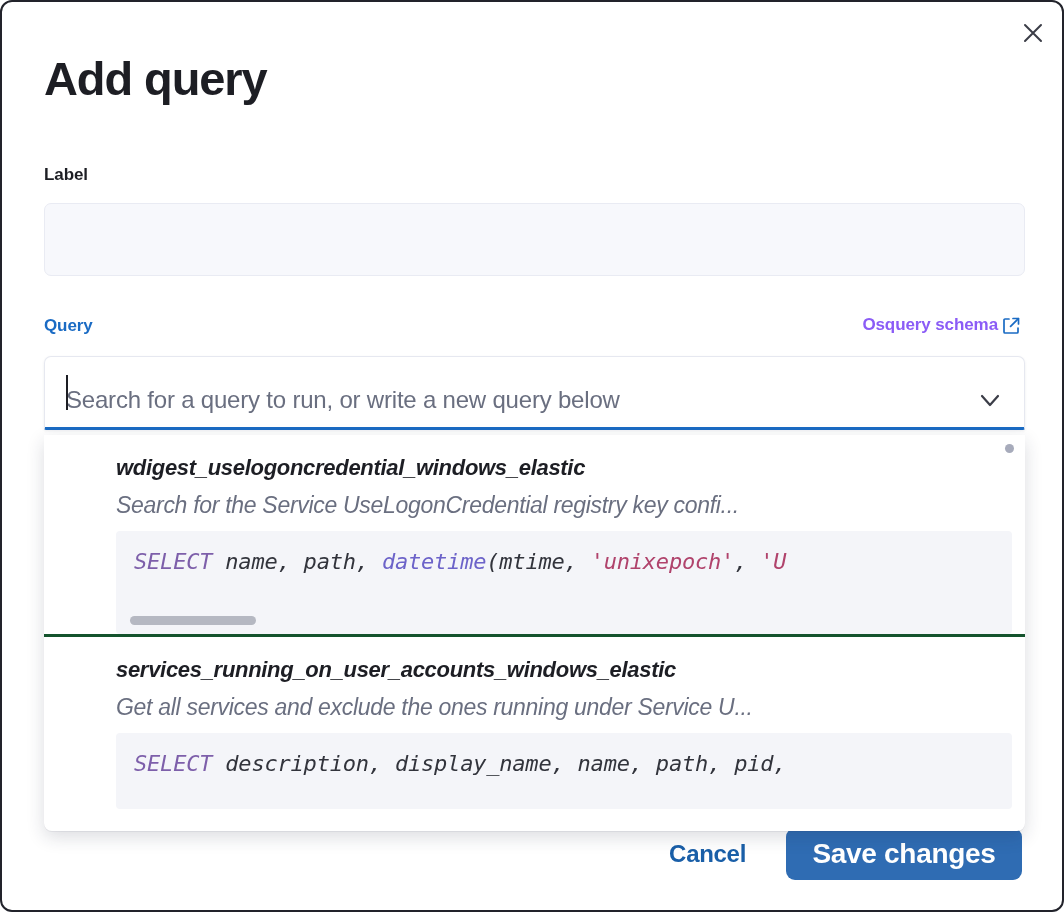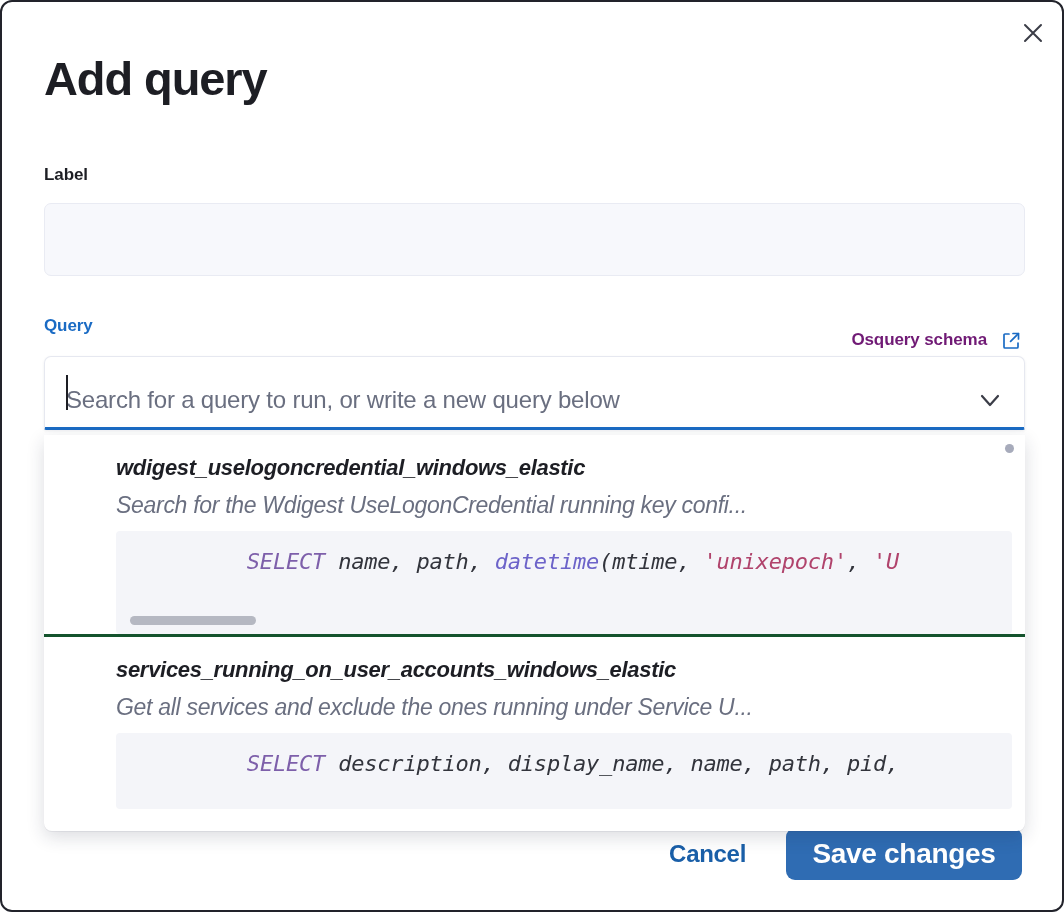--- a/index.html
+++ b/index.html
@@ -87,25 +87,25 @@
     left: 42px;
     top: 314px;
     font-size: 17px;
     font-weight: 700;
     color: #1a6bc4;
     letter-spacing: -0.1px;
   }
   #osquery-schema-link {
     position: absolute;
     right: 41px;
-    top: 328px;
+    top: 313px;
     display: flex;
     align-items: center;
-    gap: 15px;
-    color: #701a75;
+    gap: 4px;
+    color: #8b5cf6;
     font-size: 17px;
     font-weight: 700;
     text-decoration: none;
     letter-spacing: -0.1px;
     cursor: pointer;
   }
   #osquery-schema-link svg { display: block; }
 
   
   #query-combobox {
@@ -194,21 +194,20 @@
     white-space: nowrap;
     overflow: hidden;
   }
   .option-code-wrap {
     margin-top: 11px;
     width: 896px;
     background: #f4f5f9;
     border-radius: 4px;
     overflow: hidden;
     position: relative;
-    text-align: center;
   }
   .option-code {
     font-family: "DejaVu Sans Mono", monospace;
     font-size: 22px;
     line-height: 30px;
     padding: 16px 0 14px 18px;
     white-space: nowrap;
     overflow: hidden;
     letter-spacing: -0.2px;
   }
@@ -315,21 +314,21 @@
   <div id="footer-actions">
     <button id="cancel-button">Cancel</button>
     <button id="save-changes-button">Save changes</button>
   </div>
 
   <div id="query-dropdown">
     <div id="dropdown-scroll-indicator"></div>
 
     <div class="dropdown-option" id="option-0">
       <div class="option-title">wdigest_uselogoncredential_windows_elastic</div>
-      <div class="option-desc">Search for the Wdigest UseLogonCredential running key confi...</div>
+      <div class="option-desc">Search for the Service UseLogonCredential registry key confi...</div>
       <div class="option-code-wrap">
         <div class="option-code"><span class="tok-kw">SELECT</span><span class="tok-pun"> </span><span class="tok-txt">name</span><span class="tok-pun">, </span><span class="tok-txt">path</span><span class="tok-pun">, </span><span class="tok-fn">datetime</span><span class="tok-pun">(</span><span class="tok-txt">mtime</span><span class="tok-pun">, </span><span class="tok-str">'unixepoch'</span><span class="tok-pun">, </span><span class="tok-str">'U</span></div>
         <div class="code-scrollbar"></div>
       </div>
     </div>
 
     <div class="dropdown-option" id="option-1">
       <div class="option-title">services_running_on_user_accounts_windows_elastic</div>
       <div class="option-desc">Get all services and exclude the ones running under Service U...</div>
       <div class="option-code-wrap">

